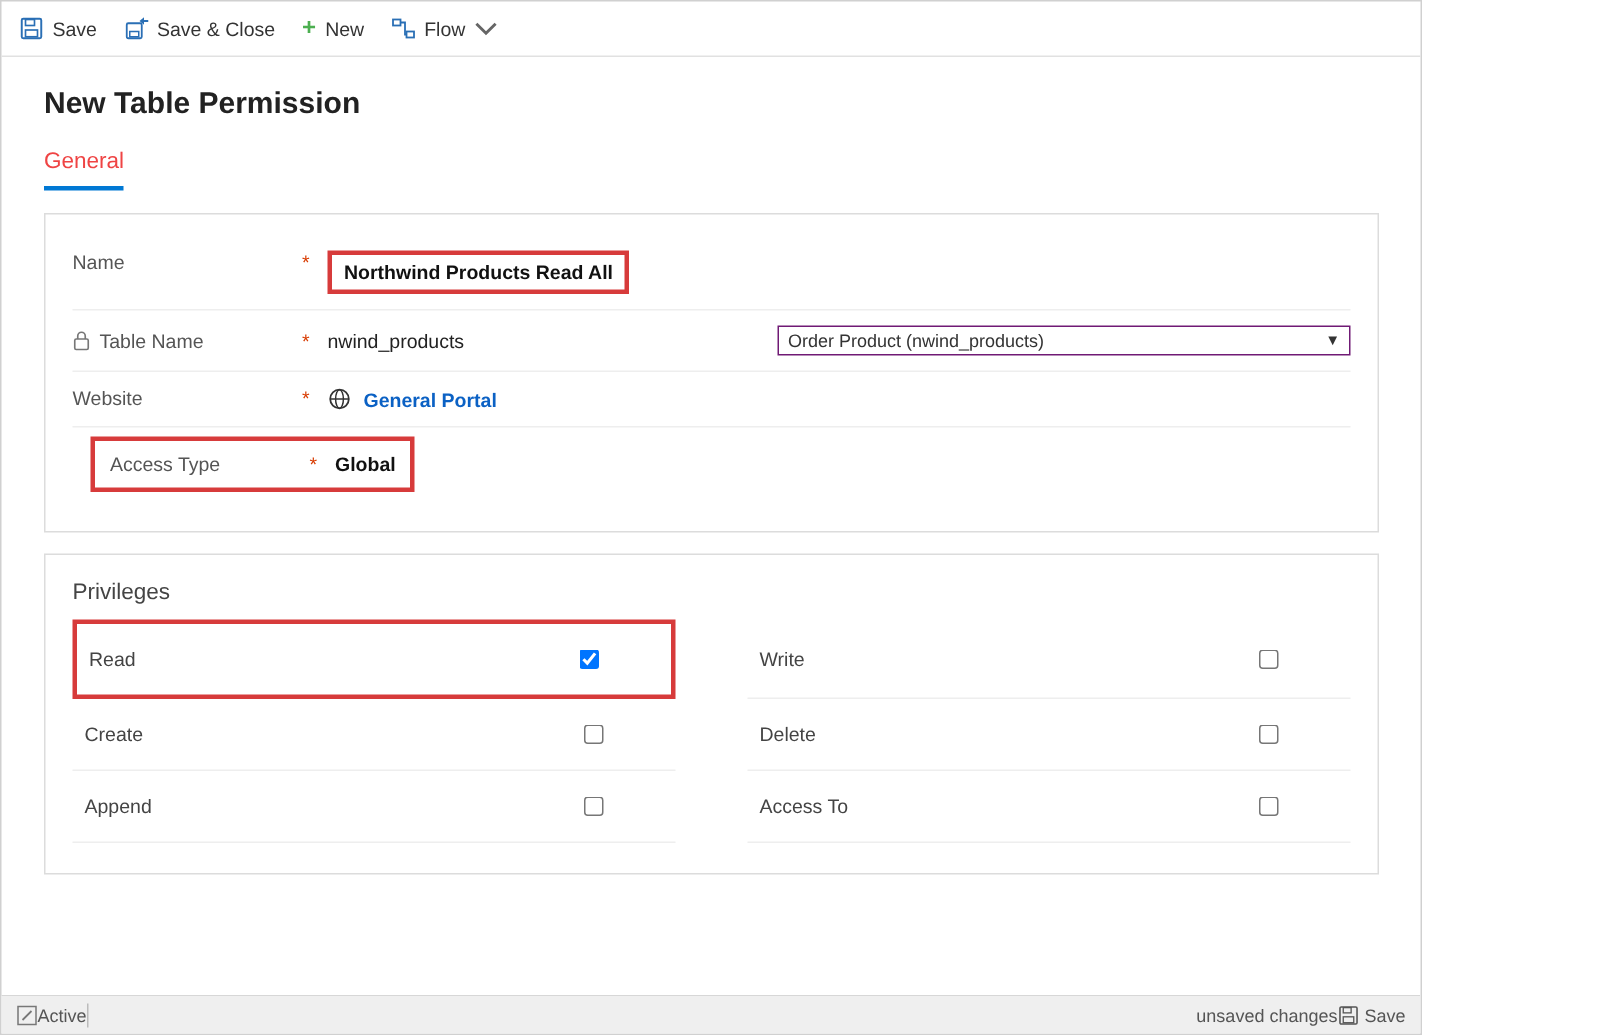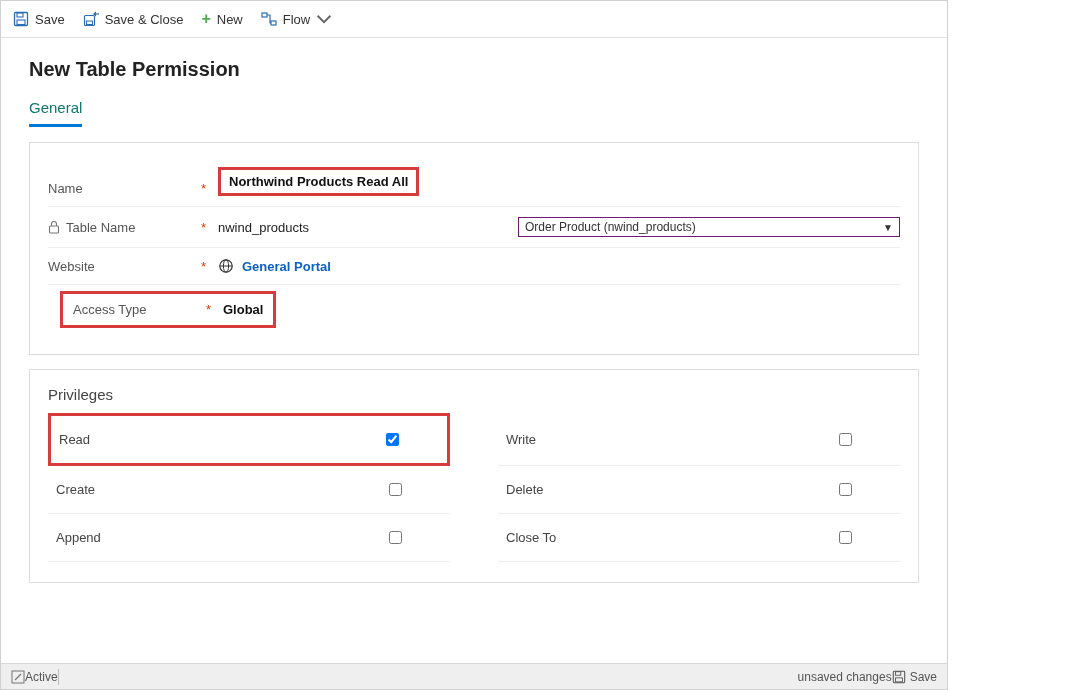--- a/index.html
+++ b/index.html
@@ -17,30 +17,30 @@
   .content { flex: 1 1 auto; overflow: hidden; display: flex; }
   .scrollarea { flex: 1 1 auto; overflow-y: scroll; padding: 20px 28px 10px 28px; }
   
   .scrollarea::-webkit-scrollbar { width: 16px; }
   .scrollarea::-webkit-scrollbar-track { background: #f0f0f0; }
   .scrollarea::-webkit-scrollbar-thumb { background: #c1c1c1; }
 
   h1.page-title { font-size: 20px; font-weight: 600; margin: 0 0 14px 0; color: #222; }
 
   .tabs { display: flex; border-bottom: 1px solid transparent; }
-  .tab { padding: 4px 0 8px 0; font-size: 15px; color: #0f766e; cursor: pointer; }
+  .tab { padding: 4px 0 8px 0; font-size: 15px; color: #ef4444; cursor: pointer; }
   .tab.active { border-bottom: 3px solid #0078d4; }
 
   
   .section-card { border: 1px solid #dcdcdc; margin-top: 14px; padding: 14px 18px 20px 18px; background: #fff; }
   .section-title { font-size: 15px; color: #444; margin: 2px 0 10px 0; font-weight: 400; }
 
   .field-row { display: flex; align-items: center; padding: 10px 0; border-bottom: 1px solid #eee; }
   .field-row:last-child { border-bottom: none; }
-  .field-left { width: 470px; display: flex; align-items: flex-end; }
+  .field-left { width: 470px; display: flex; align-items: flex-start; }
   .field-label-wrap { width: 170px; display: flex; align-items: center; gap: 6px; color: #555; font-size: 13px; }
   .req { color: #d83b01; margin-left: auto; margin-right: 12px; }
   .field-value { font-size: 13px; color: #222; display: flex; align-items: center; gap: 8px; }
   .field-value.bold { font-weight: 700; color: #111; }
   .field-value.link { color: #0b61c4; font-weight: 700; }
 
   
   .hl { border: 3px solid #d73b3b; padding: 4px 8px; display: inline-flex; align-items: center; }
   .hl-row { border: 3px solid #d73b3b; display: flex; align-items: center; padding: 8px 10px; }
   .hl-row .field-label-wrap { width: 150px; }
@@ -217,21 +217,21 @@
           <div class="priv-row">
             <span class="plabel">Delete</span>
             <input type="checkbox" style="">
           </div>
 
           <div class="priv-row">
             <span class="plabel">Append</span>
             <input type="checkbox" style="">
           </div>
           <div class="priv-row">
-            <span class="plabel">Close To</span>
+            <span class="plabel">Access To</span>
             <input type="checkbox" style="">
           </div>
 
         </div>
       </div>
 
       <div class="spacer-block"></div>
 
     </div>
   </div>

